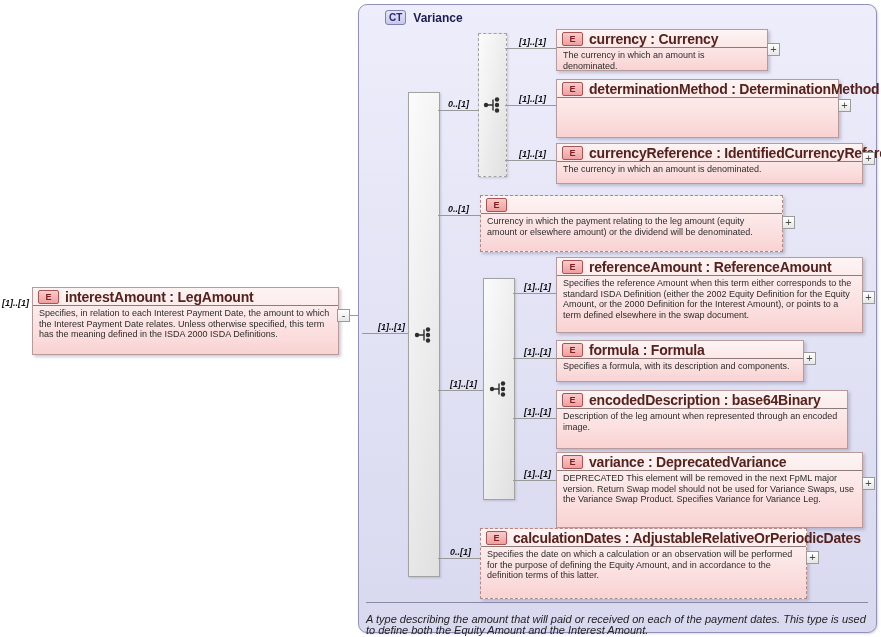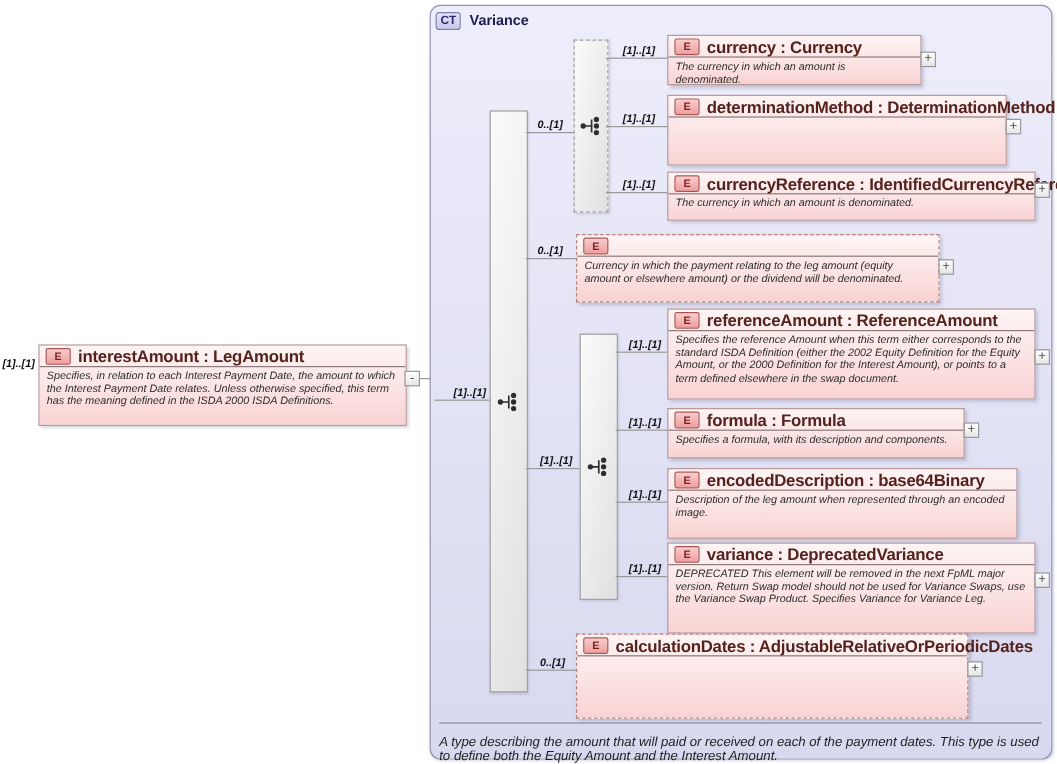--- a/index.html
+++ b/index.html
@@ -7,21 +7,21 @@
     position:relative;width:881px;height:637px;overflow:hidden;
     font-family:"Liberation Sans","DejaVu Sans",sans-serif;background:#fff;
   }
   
   .ct-panel{
     position:absolute;left:358px;top:4px;width:517px;height:627px;
     background:linear-gradient(180deg,#ededfb 0%,#e2e2f5 55%,#d8d8ef 100%);
     border:1px solid #9090b8;border-radius:9px;
     box-shadow:1px 1px 2px rgba(100,100,140,.25);
   }
-  .ct-head{position:absolute;left:4px;top:5px;display:flex;gap:7px;}
+  .ct-head{position:absolute;left:26px;top:5px;display:flex;align-items:center;gap:7px;}
   .ct-badge{
     display:inline-block;padding:0 3px;height:13px;line-height:13px;
     background:linear-gradient(#e4e4f8,#c8c8ec);border:1px solid #8080b0;border-radius:3px;
     color:#2b2b6e;font-size:10px;font-weight:bold;
   }
   .ct-title{font-size:12px;font-weight:bold;color:#1c1c50;}
   .ct-footer{position:absolute;left:7px;top:597px;width:502px;border-top:1px solid #8a8aa8;padding-top:11px;
     font-size:11px;font-style:italic;color:#222;line-height:11px;}
   
   .bar{
@@ -37,21 +37,21 @@
   }
   .ebox.dashed{border-style:dashed;border-color:#b08888;}
   .ehead{display:flex;align-items:center;gap:6px;height:16px;padding:1px 6px 0 5px;
     border-bottom:1px solid #8d7b7b;}
   .ebadge{
     display:inline-block;width:19px;height:12px;line-height:12px;flex:0 0 19px;
     background:linear-gradient(#f8cccc,#ef9f9f);border:1px solid #a95454;border-radius:2px;
     color:#7c1f1f;font-size:9px;font-weight:bold;text-align:center;
   }
   .ename{font-size:14px;font-weight:bold;color:#55221d;white-space:nowrap;letter-spacing:-0.2px;}
-  .edesc{padding:2px 6px 2px 6px;font-size:9px;font-style:italic;color:#2c2c2c;line-height:10.5px;}
+  .edesc{padding:2px 6px 2px 6px;font-size:9px;color:#2c2c2c;line-height:10.5px;}
   
   .hline{position:absolute;height:0;border-top:1px solid #999;}
   .card{position:absolute;font-size:9px;font-weight:bold;font-style:italic;color:#101010;white-space:nowrap;text-align:right;}
   .pbtn{
     position:absolute;width:13px;height:13px;box-sizing:border-box;
     border:1px solid #9a9a9a;background:linear-gradient(#ffffff,#e6e6e6);
     color:#4a4a4a;font-size:11px;line-height:11px;text-align:center;cursor:pointer;
   }
   .gicon{display:block;}
 </style>
@@ -201,16 +201,17 @@
   </div>
   <div class="pbtn" style="left:862px;top:477px;">+</div>
 
   <div class="hline" style="left:438px;top:558px;width:42px;"></div>
   <div class="card" style="left:450px;top:547px;">0..[1]</div>
   <div class="ebox dashed" style="left:480px;top:528px;width:325px;height:69px;">
     <div class="ehead">
       <span class="ebadge">E</span>
       <span class="ename">calculationDates : AdjustableRelativeOrPeriodicDates</span>
     </div>
+    <div class="edesc">Specifies the date on which a calculation or an observation will be performed for the purpose of defining the Equity Amount, and in accordance to the definition terms of this latter.</div>
   </div>
   <div class="pbtn" style="left:806px;top:551px;">+</div>
 
 </div>
 
 </body></html>

